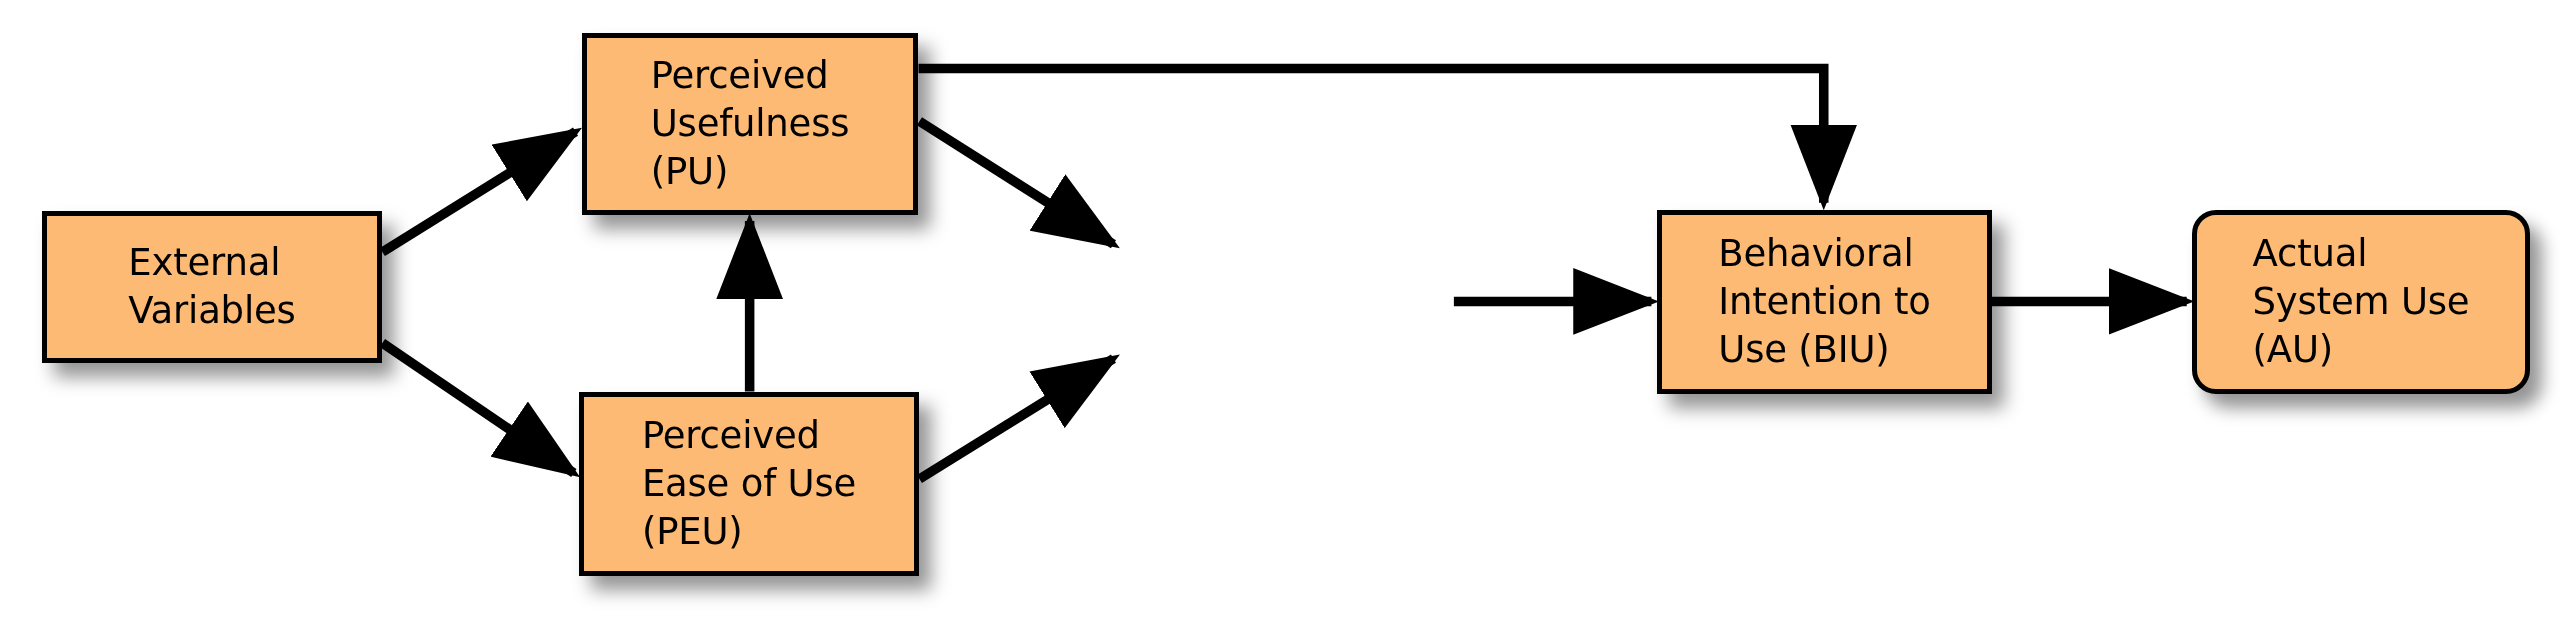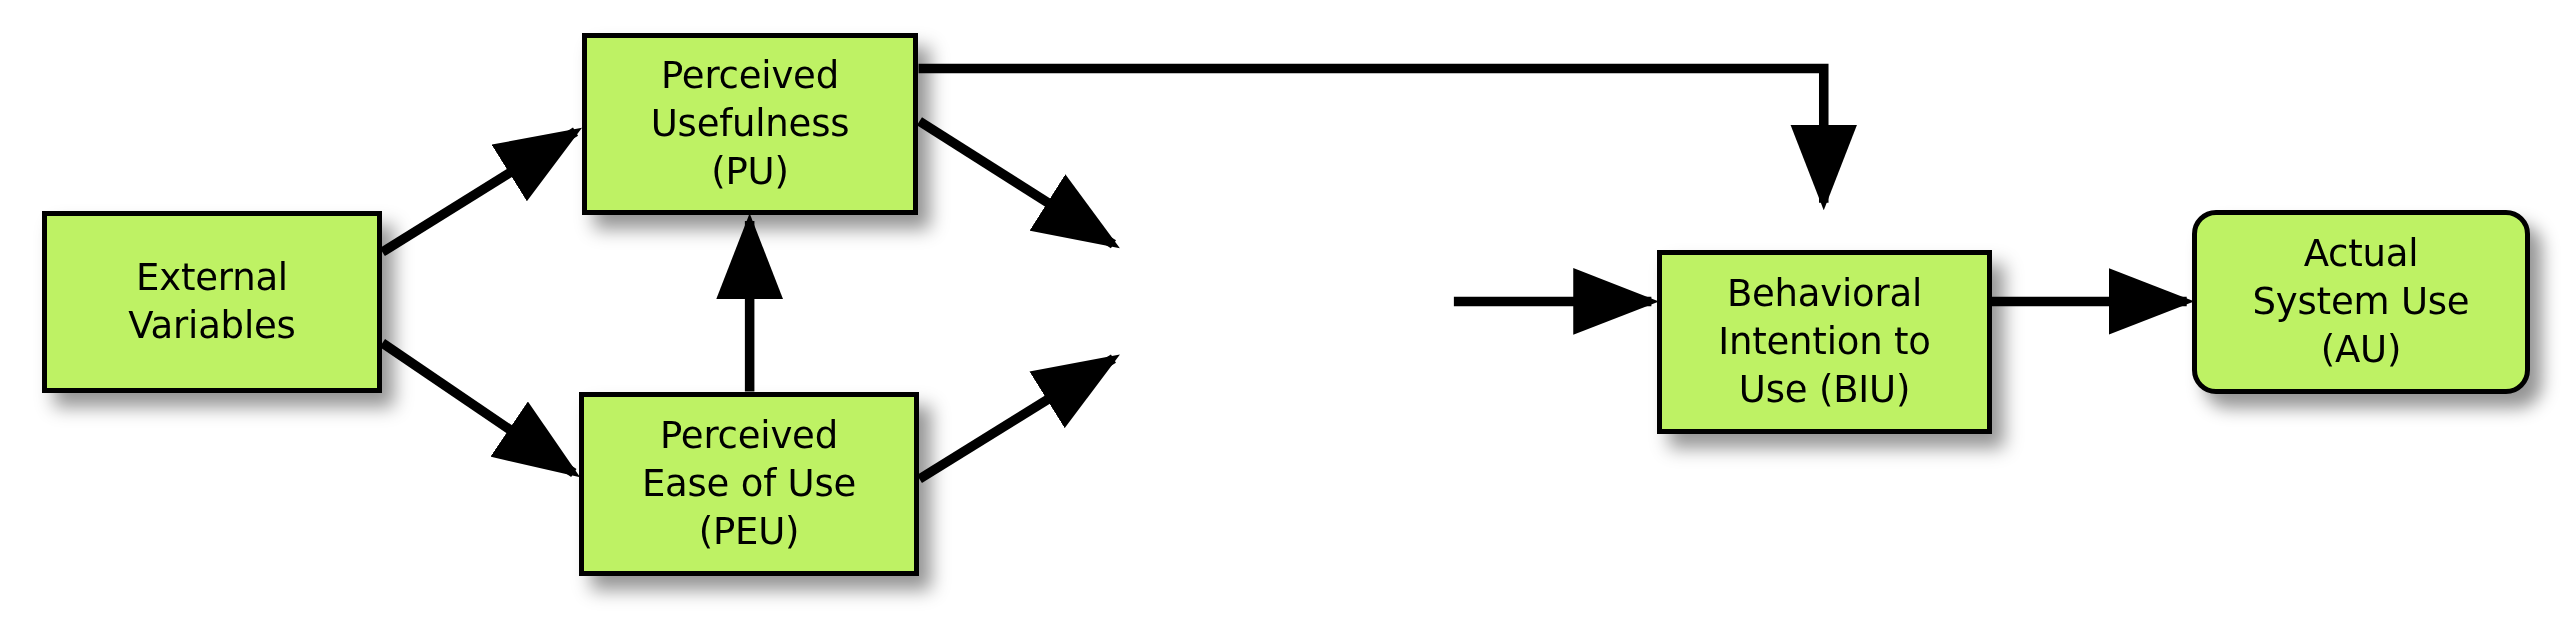--- a/index.html
+++ b/index.html
@@ -22,44 +22,43 @@
     position: absolute;
     left: 0;
     top: 0;
     width: 2576px;
     height: 641px;
     pointer-events: none;
   }
   .node {
     position: absolute;
     box-sizing: border-box;
-    background: #bef264;
+    background: #fdba74;
     border: 5.2px solid #000000;
     box-shadow: 12px 14px 17.3px rgba(0,0,0,0.42);
     display: flex;
     align-items: center;
     justify-content: center;
-    text-align: center;
     z-index: 5;
   }
   .node-label {
     font-family: "DejaVu Sans", sans-serif;
     font-size: 37px;
     line-height: 1.30;
     color: #000000;
     letter-spacing: -0.2px;
     white-space: pre-line;
     padding: 0 8.7px;
   }
   
-  #node-external-variables { left: 42px;   top: 211px; width: 340px; height: 182px; }
+  #node-external-variables { left: 42px;   top: 211px; width: 340px; height: 152px; }
   #node-perceived-usefulness { left: 582px; top: 33px;  width: 336px; height: 182px; }
   #node-perceived-ease-of-use { left: 579px; top: 392px; width: 340px; height: 184px; }
   #node-attitude-toward-using { left: 1118px; top: 210px; width: 336px; height: 184px; }
-  #node-behavioral-intention { left: 1657px; top: 210px; width: 335px; height: 184px; margin-top: 40px; }
+  #node-behavioral-intention { left: 1657px; top: 210px; width: 335px; height: 184px; }
   #node-actual-system-use { left: 2192px; top: 210px; width: 338px; height: 184px; border-radius: 24px; }
 </style>
 </head>
 <body>
 
 <div id="canvas">
 
   <svg id="edge-layer" viewBox="0 0 2973 740" width="2576" height="641" xmlns="http://www.w3.org/2000/svg">
     <defs>
       <marker id="arrowhead" markerWidth="9" markerHeight="7" refX="8.2" refY="3.5" orient="auto" markerUnits="strokeWidth">

